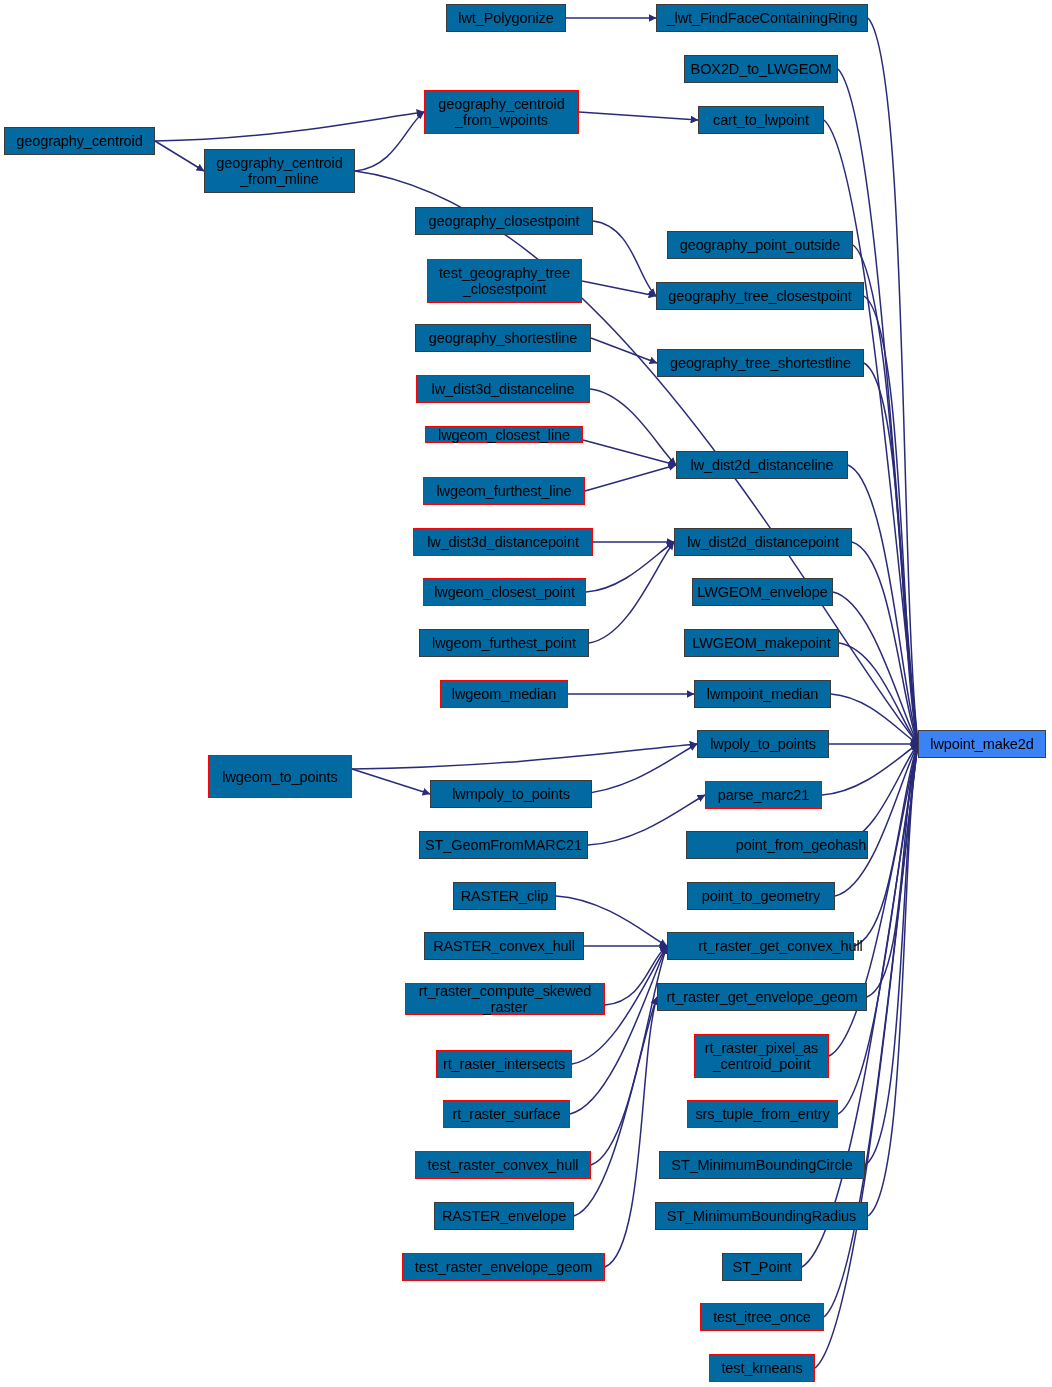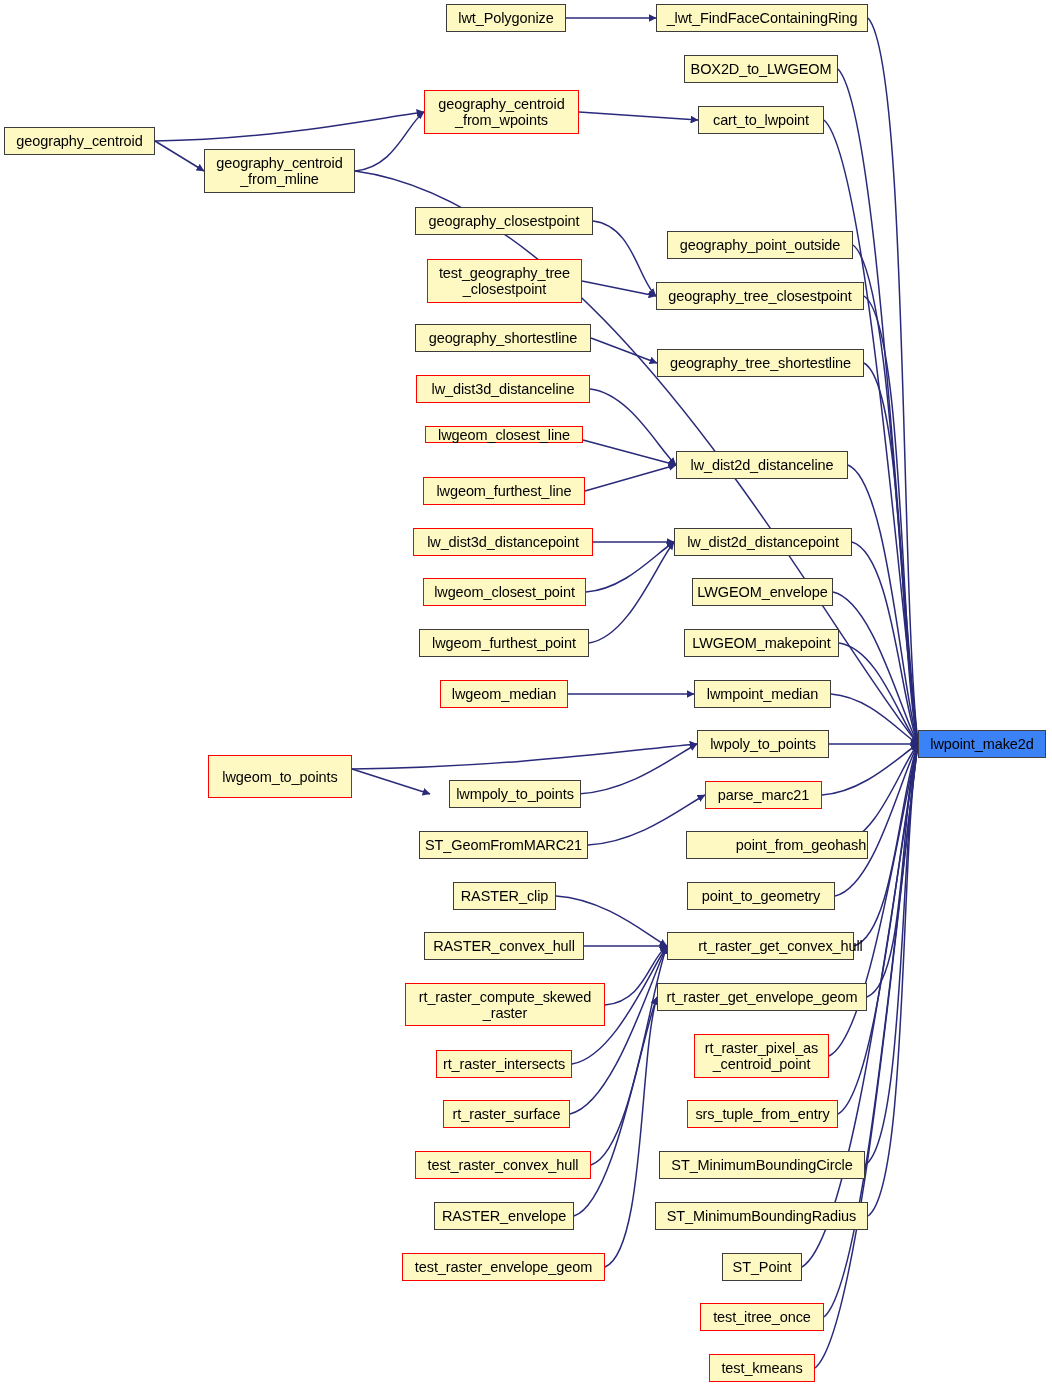--- a/index.html
+++ b/index.html
@@ -28,21 +28,21 @@
   .node {
     position: absolute;
     box-sizing: border-box;
     display: flex;
     align-items: center;
     justify-content: center;
     text-align: center;
     font-size: 14.5px;
     line-height: 16px;
     color: #000000;
-    background: #fef9c3;
+    background: #0369a1;
     border: 1.6px solid #3c3c3c;
     white-space: pre;
     letter-spacing: -0.1px;
   }
   .node.red {
     border: 1.6px solid #ff0000;
   }
   .node.target {
     background: #3b82f6;
     border: 1.6px solid #404040;
@@ -137,29 +137,29 @@
       <div class="node red" style="left: 413px; top: 528px; width: 180px; height: 28px;"><span>lw_dist3d_distancepoint</span></div>
       <div class="node" style="left: 674px; top: 528px; width: 178px; height: 28px;"><span>lw_dist2d_distancepoint</span></div>
       <div class="node" style="left: 692px; top: 578px; width: 141px; height: 28px;"><span>LWGEOM_envelope</span></div>
       <div class="node red" style="left: 423px; top: 578px; width: 163px; height: 28px;"><span>lwgeom_closest_point</span></div>
       <div class="node" style="left: 684px; top: 629px; width: 155px; height: 28px;"><span>LWGEOM_makepoint</span></div>
       <div class="node" style="left: 419px; top: 629px; width: 170px; height: 28px;"><span>lwgeom_furthest_point</span></div>
       <div class="node red" style="left: 440px; top: 680px; width: 128px; height: 28px;"><span>lwgeom_median</span></div>
       <div class="node" style="left: 694px; top: 680px; width: 137px; height: 28px;"><span>lwmpoint_median</span></div>
       <div class="node" style="left: 697px; top: 730px; width: 132px; height: 28px;"><span>lwpoly_to_points</span></div>
       <div class="node red" style="left: 208px; top: 755px; width: 144px; height: 43px;"><span>lwgeom_to_points</span></div>
-      <div class="node" style="left: 449px; top: 780px; width: 132px; height: 28px;"><span>lwmpoly_to_points</span></div>
+      <div class="node" style="left: 430px; top: 780px; width: 162px; height: 28px;"><span>lwmpoly_to_points</span></div>
       <div class="node red" style="left: 705px; top: 781px; width: 117px; height: 28px;"><span>parse_marc21</span></div>
       <div class="node" style="left: 419px; top: 831px; width: 169px; height: 28px;"><span>ST_GeomFromMARC21</span></div>
       <div class="node" style="left: 686px; top: 831px; width: 182px; height: 28px; padding-left: 48px;"><span>point_from_geohash</span></div>
       <div class="node" style="left: 453px; top: 882px; width: 103px; height: 28px;"><span>RASTER_clip</span></div>
       <div class="node" style="left: 687px; top: 882px; width: 148px; height: 28px;"><span>point_to_geometry</span></div>
       <div class="node" style="left: 424px; top: 932px; width: 160px; height: 28px;"><span>RASTER_convex_hull</span></div>
       <div class="node" style="left: 667px; top: 932px; width: 187px; height: 28px; padding-left: 40px;"><span>rt_raster_get_convex_hull</span></div>
-      <div class="node red" style="left: 405px; top: 983px; width: 200px; height: 43px;"><span>rt_raster_compute_skewed
+      <div class="node red" style="left: 405px; top: 983px; width: 200px; height: 32px;"><span>rt_raster_compute_skewed
 _raster</span></div>
       <div class="node" style="left: 657px; top: 983px; width: 210px; height: 28px;"><span>rt_raster_get_envelope_geom</span></div>
       <div class="node red" style="left: 436px; top: 1050px; width: 136px; height: 28px;"><span>rt_raster_intersects</span></div>
       <div class="node red" style="left: 694px; top: 1034px; width: 135px; height: 44px;"><span>rt_raster_pixel_as
 _centroid_point</span></div>
       <div class="node red" style="left: 443px; top: 1100px; width: 127px; height: 28px;"><span>rt_raster_surface</span></div>
       <div class="node red" style="left: 687px; top: 1100px; width: 151px; height: 28px;"><span>srs_tuple_from_entry</span></div>
       <div class="node red" style="left: 415px; top: 1151px; width: 176px; height: 28px;"><span>test_raster_convex_hull</span></div>
       <div class="node" style="left: 659px; top: 1151px; width: 206px; height: 28px;"><span>ST_MinimumBoundingCircle</span></div>
       <div class="node" style="left: 434px; top: 1202px; width: 140px; height: 28px;"><span>RASTER_envelope</span></div>

